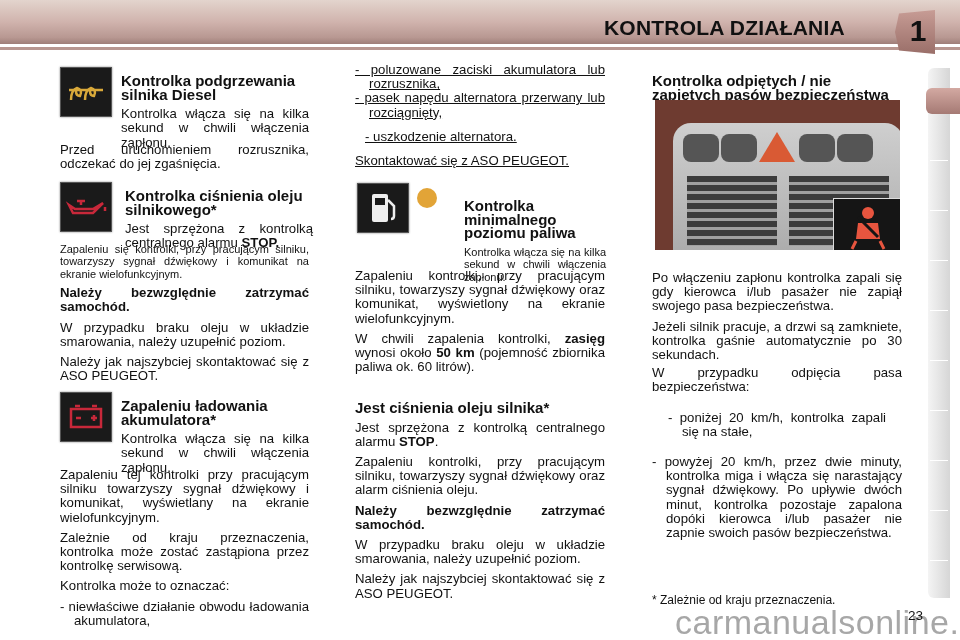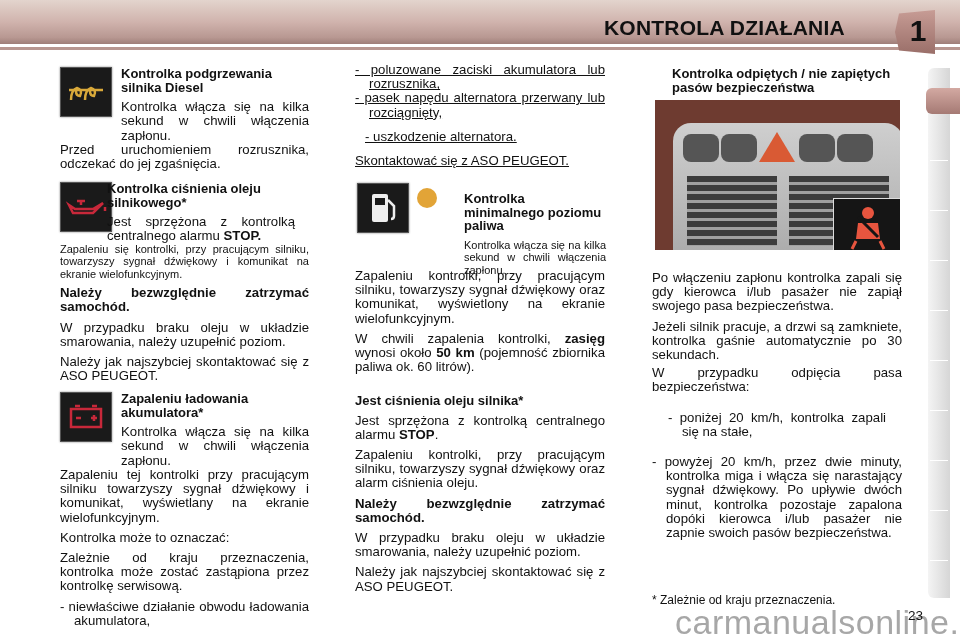--- a/index.html
+++ b/index.html
@@ -7,21 +7,21 @@
   .hdr{position:absolute;left:0;top:0;width:960px;height:44px;background:linear-gradient(#e3d4cd 0%,#d0b3ad 50%,#b89892 85%,#9e7e79 100%);}
   .hdr-line{position:absolute;left:0;top:47px;width:960px;height:3px;background:#b79690;}
   .hdr-title{position:absolute;left:604px;top:16px;font-size:21px;font-weight:bold;color:#111;letter-spacing:0.2px;}
   .chap-tab{position:absolute;left:895px;top:10px;width:40px;height:44px;background:linear-gradient(#c79c95,#9a6f69);clip-path:polygon(10% 8%,100% 0,100% 100%,10% 92%,0 50%);}
   .chap-num{position:absolute;left:905px;top:14px;width:26px;text-align:center;font-size:30px;font-weight:bold;color:#111;}
   .side-strip{position:absolute;left:928px;top:68px;width:22px;height:530px;background:linear-gradient(90deg,#f4f4f4,#d6d6d6);border-radius:6px 0 0 6px;}
   .side-strip .tick{position:absolute;left:2px;width:18px;height:1px;background:#fff;}
   .side-tab{position:absolute;left:926px;top:88px;width:34px;height:26px;background:linear-gradient(#d3a9a2,#a57a74);border-radius:6px 0 0 6px;}
   .col{position:absolute;font-size:13.2px;line-height:14.2px;}
   .col p{margin:6px 0 4px 0;text-align:justify;}
-  .h{font-weight:bold;font-size:13px;line-height:13.6px;margin:4px 0 4px 0;}
+  .h{font-weight:bold;font-size:15px;line-height:13.6px;margin:11px 0 4px 0;}
   .small{font-size:11px !important;line-height:12.4px !important;}
   .b{font-weight:bold;}
   .bullet{padding-left:14px;text-indent:-14px;}
   .icon{position:absolute;width:50px;height:48px;background:#1a1a1a;border:1px solid #555;box-shadow:0 0 2px #888;}
   .fuel-dot{position:absolute;width:20px;height:20px;border-radius:50%;background:#e2a437;}
   .photo{position:absolute;left:655px;top:100px;width:245px;height:150px;background:#6e3b30;overflow:hidden;}
   .photo .panel{position:absolute;left:18px;top:23px;width:230px;height:140px;background:linear-gradient(#cfcfcf,#a9a9a9);border-radius:18px 18px 0 0;}
   .photo .btn{position:absolute;top:34px;height:28px;background:#555;border-radius:8px;}
   .photo .hazard{position:absolute;left:104px;top:32px;width:0;height:0;border-left:18px solid transparent;border-right:18px solid transparent;border-bottom:30px solid #d95a34;}
   .photo .vent{position:absolute;top:76px;height:70px;background:repeating-linear-gradient(#3c3c3c 0 6px,#a0a0a0 6px 9px);}
@@ -71,39 +71,39 @@
 </div>
 
 <div class="col" style="left:121px;top:63px;width:188px;">
   <div class="h">Kontrolka podgrzewania silnika Diesel</div>
   <p>Kontrolka włącza się na kilka sekund w chwili włączenia zapłonu.</p>
 </div>
 <div class="col" style="left:60px;top:137px;width:249px;">
   <p>Przed uruchomieniem rozrusznika, odczekać do jej zgaśnięcia.</p>
 </div>
 
-<div class="col" style="left:107px;top:178px;width:188px;">
+<div class="col" style="left:125px;top:178px;width:188px;">
   <div class="h">Kontrolka ciśnienia oleju silnikowego*</div>
   <p><span>Jest sprzężona z kontrolką centralnego alarmu </span><span class="b">STOP.</span></p>
 </div>
 <div class="col" style="left:60px;top:237px;width:249px;">
   <p class="small">Zapaleniu się kontrolki, przy pracującym silniku, towarzyszy sygnał dźwiękowy i komunikat na ekranie wielofunkcyjnym.</p>
   <p class="b">Należy bezwzględnie zatrzymać samochód.</p>
   <p>W przypadku braku oleju w układzie smarowania, należy uzupełnić poziom.</p>
   <p>Należy jak najszybciej skontaktować się z ASO PEUGEOT.</p>
 </div>
 
 <div class="col" style="left:121px;top:388px;width:188px;">
   <div class="h">Zapaleniu ładowania akumulatora*</div>
   <p>Kontrolka włącza się na kilka sekund w chwili włączenia zapłonu.</p>
 </div>
 <div class="col" style="left:60px;top:462px;width:249px;">
   <p>Zapaleniu tej kontrolki przy pracującym silniku towarzyszy sygnał dźwiękowy i komunikat, wyświetlany na ekranie wielofunkcyjnym.</p>
+  <p>Zależnie od kraju przeznaczenia, kontrolka może zostać zastąpiona przez kontrolkę serwisową.</p>
   <p>Kontrolka może to oznaczać:</p>
-  <p>Zależnie od kraju przeznaczenia, kontrolka może zostać zastąpiona przez kontrolkę serwisową.</p>
   <p class="bullet">- niewłaściwe działanie obwodu ładowania akumulatora,</p>
 </div>
 
 <div class="col" style="left:355px;top:63px;width:250px;text-decoration:underline;">
   <p class="bullet" style="margin:0">- poluzowane zaciski akumulatora lub rozrusznika,</p>
   <p class="bullet" style="margin:0">- pasek napędu alternatora przerwany lub rozciągnięty,</p>
   <p class="bullet" style="margin:10px">- uszkodzenie alternatora.</p>
   <p>Skontaktować się z ASO PEUGEOT.</p>
 </div>
 
@@ -127,21 +127,21 @@
 
 <div class="col" style="left:355px;top:390px;width:250px;">
   <div class="h">Jest ciśnienia oleju silnika*</div>
   <p><span>Jest sprzężona z kontrolką centralnego alarmu </span><span class="b">STOP</span><span>.</span></p>
   <p>Zapaleniu kontrolki, przy pracującym silniku, towarzyszy sygnał dźwiękowy oraz alarm ciśnienia oleju.</p>
   <p class="b">Należy bezwzględnie zatrzymać samochód.</p>
   <p>W przypadku braku oleju w układzie smarowania, należy uzupełnić poziom.</p>
   <p>Należy jak najszybciej skontaktować się z ASO PEUGEOT.</p>
 </div>
 
-<div class="col" style="left:672px;top:63px;width:250px;">
+<div class="col" style="left:652px;top:63px;width:250px;">
   <div class="h">Kontrolka odpiętych / nie zapiętych pasów bezpieczeństwa</div>
 </div>
 <div class="photo">
   <div class="panel"></div>
   <div class="btn" style="left:28px;width:36px"></div>
     <div class="btn" style="left:66px;width:36px"></div>
   <div class="btn" style="left:144px;width:36px"></div>
     <div class="btn" style="left:182px;width:36px"></div>
   <div class="hazard"></div>
   <div class="vent" style="left:32px;width:90px"></div>

